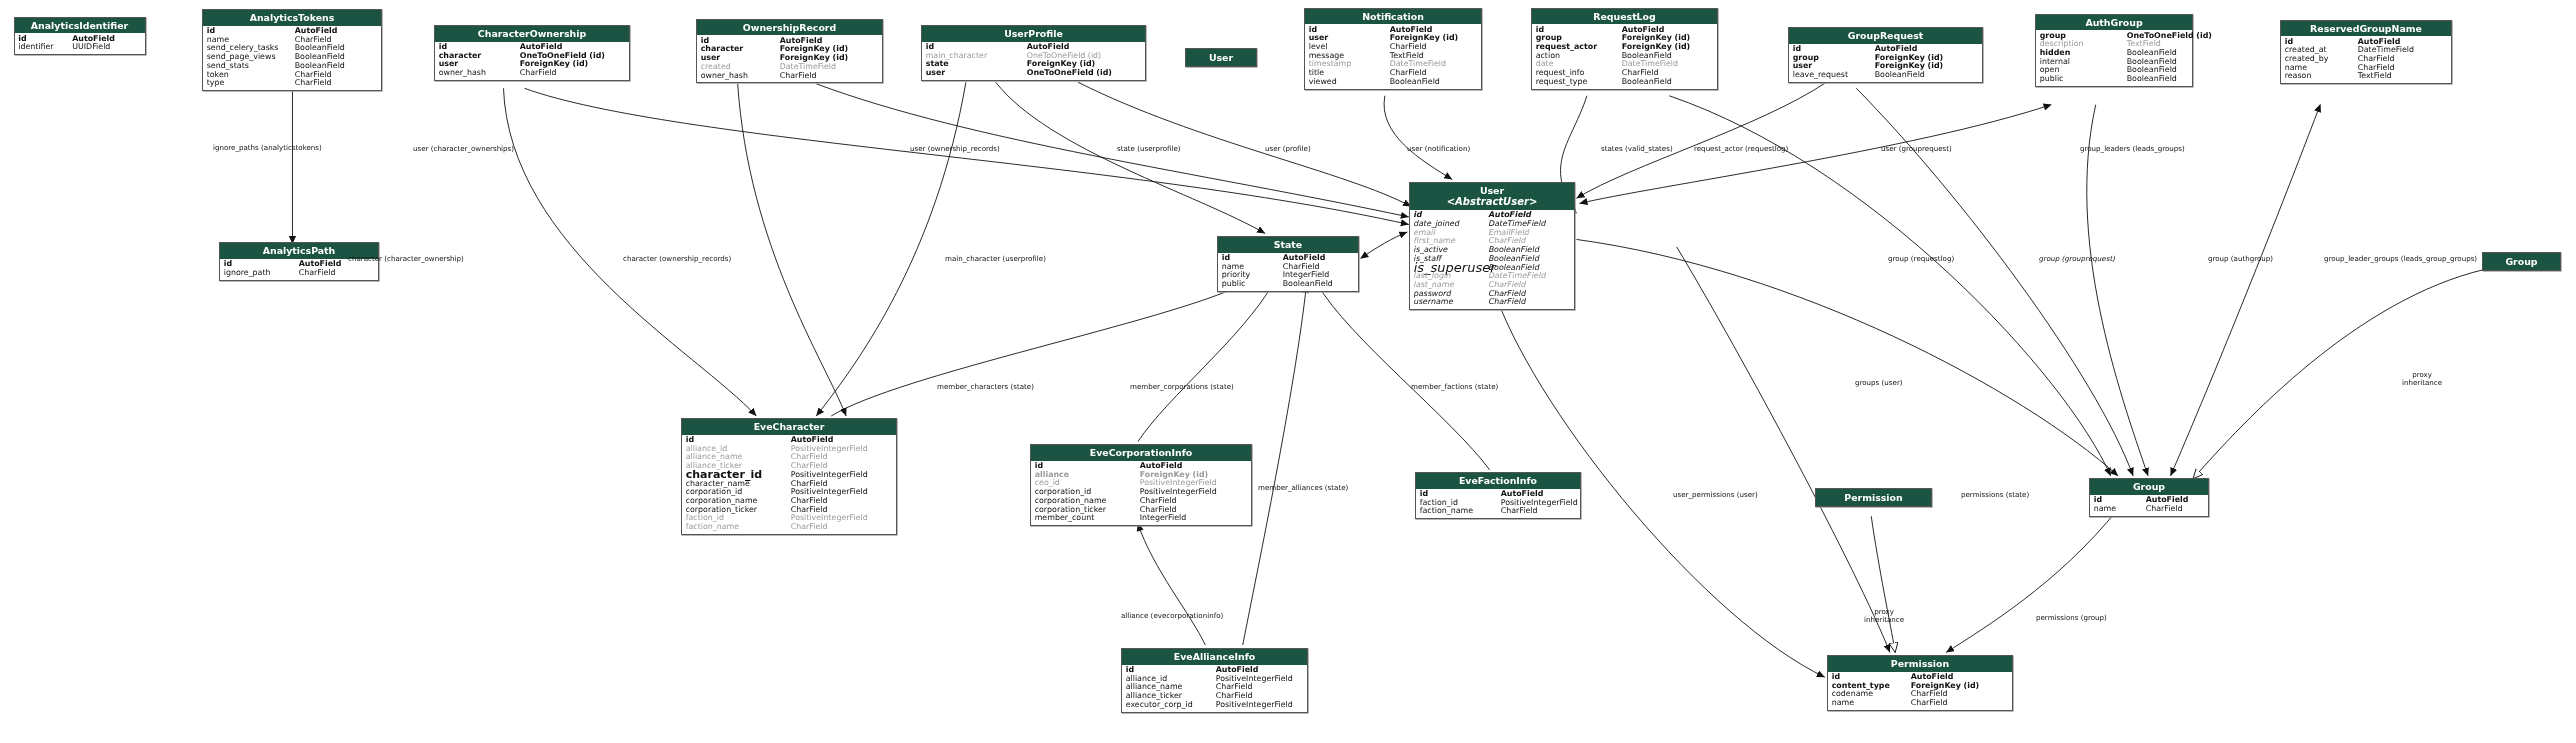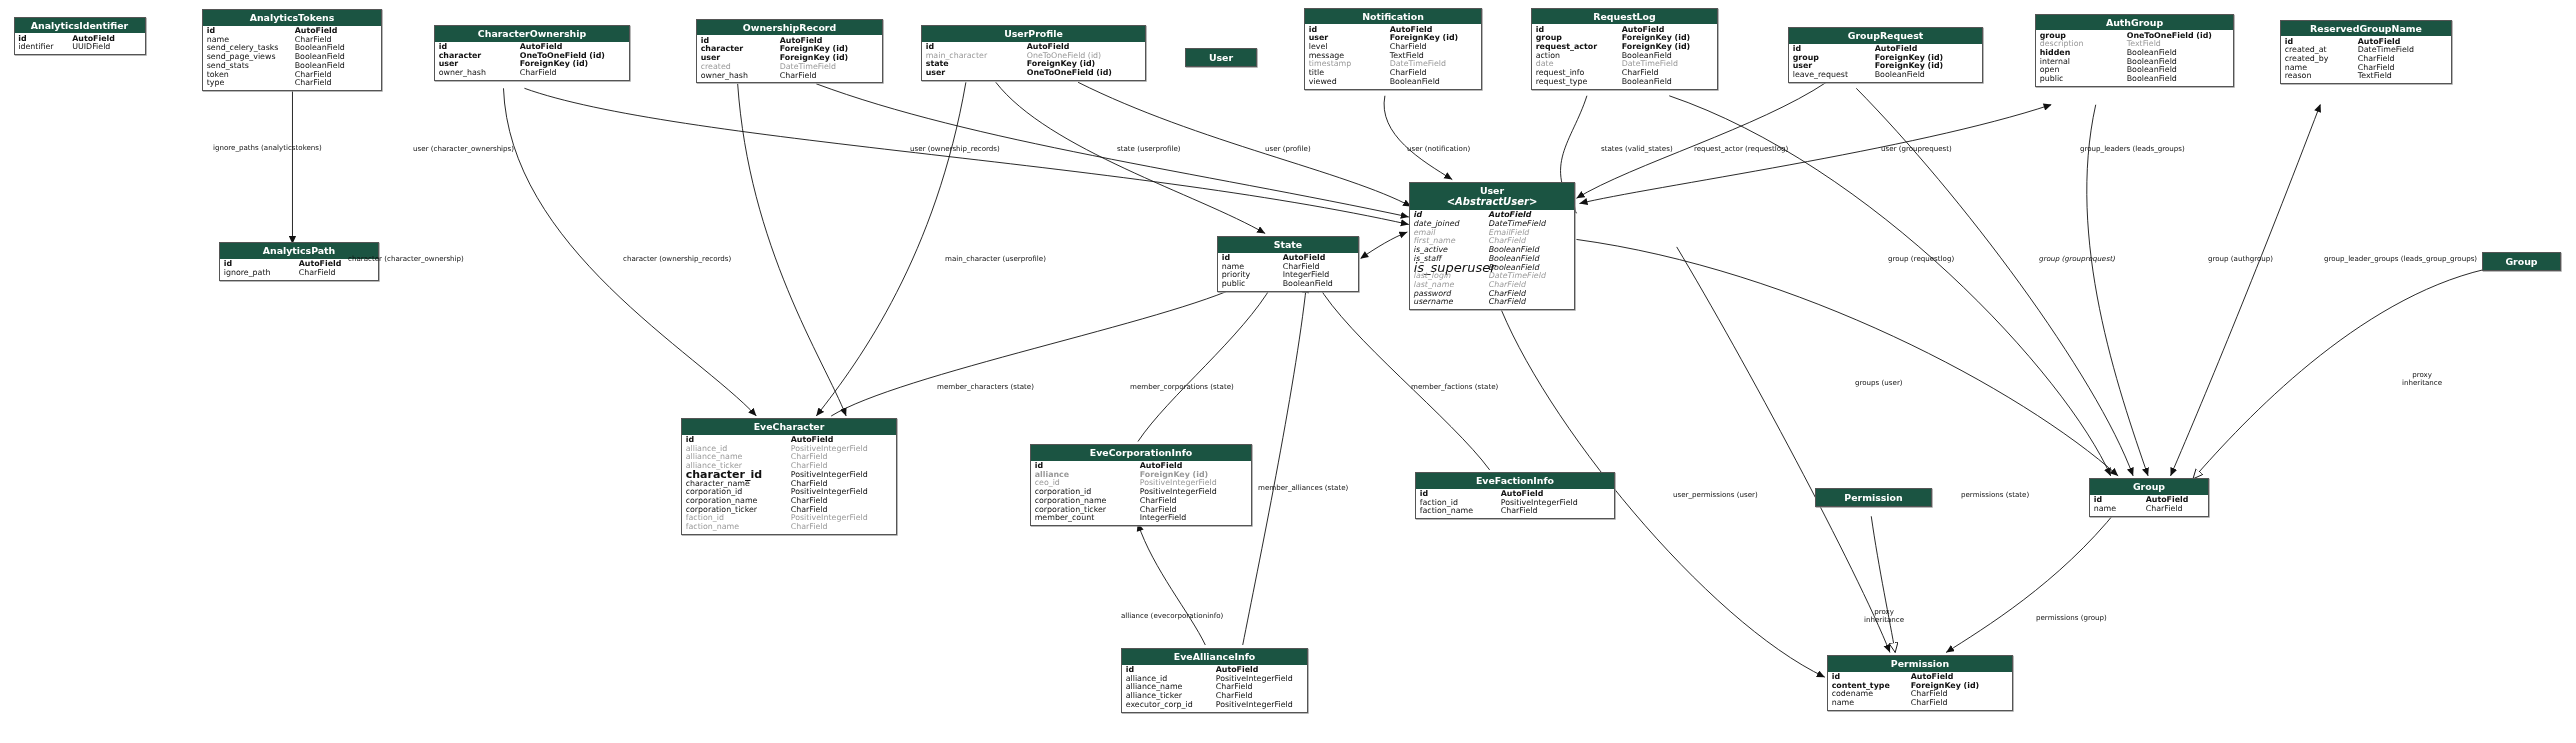--- a/index.html
+++ b/index.html
@@ -195,21 +195,21 @@
           <div class="fn" style="font-size: 7.9px; line-height: 8.7px; font-weight: bold; color: rgb(17, 17, 17); white-space: nowrap; font-style: normal;">id</div>
           <div class="ft" style="font-size: 7.9px; line-height: 8.7px; font-weight: bold; color: rgb(17, 17, 17); white-space: nowrap; font-style: normal; position: static;">AutoField</div>
           <div class="fn" style="font-size: 7.9px; line-height: 8.7px; font-weight: bold; color: rgb(17, 17, 17); white-space: nowrap; font-style: normal;">group</div>
           <div class="ft" style="font-size: 7.9px; line-height: 8.7px; font-weight: bold; color: rgb(17, 17, 17); white-space: nowrap; font-style: normal; position: static;">ForeignKey (id)</div>
           <div class="fn" style="font-size: 7.9px; line-height: 8.7px; font-weight: bold; color: rgb(17, 17, 17); white-space: nowrap; font-style: normal;">user</div>
           <div class="ft" style="font-size: 7.9px; line-height: 8.7px; font-weight: bold; color: rgb(17, 17, 17); white-space: nowrap; font-style: normal; position: static;">ForeignKey (id)</div>
           <div class="fn" style="font-size: 7.9px; line-height: 8.7px; font-weight: normal; color: rgb(17, 17, 17); white-space: nowrap; font-style: normal;">leave_request</div>
           <div class="ft" style="font-size: 7.9px; line-height: 8.7px; font-weight: normal; color: rgb(17, 17, 17); white-space: nowrap; font-style: normal; position: static;">BooleanField</div>
         </div>
       </div>
-      <div class="entity" style="left: 2035px; top: 13.5px; width: 199px;">
+      <div class="entity" style="left: 2035px; top: 13.5px; width: 158px;">
         <div class="ttl">AuthGroup</div>
         <div class="rows rowgrid" style="grid-template-columns: 87px 1fr;">
           <div class="fn" style="font-size: 7.9px; line-height: 8.7px; font-weight: bold; color: rgb(17, 17, 17); white-space: nowrap; font-style: normal;">group</div>
           <div class="ft" style="font-size: 7.9px; line-height: 8.7px; font-weight: bold; color: rgb(17, 17, 17); white-space: nowrap; font-style: normal; position: static;">OneToOneField (id)</div>
           <div class="fn" style="font-size: 7.9px; line-height: 8.7px; font-weight: normal; color: rgb(154, 154, 154); white-space: nowrap; font-style: normal;">description</div>
           <div class="ft" style="font-size: 7.9px; line-height: 8.7px; font-weight: normal; color: rgb(154, 154, 154); white-space: nowrap; font-style: normal; position: static;">TextField</div>
           <div class="fn" style="font-size: 7.9px; line-height: 8.7px; font-weight: bold; color: rgb(17, 17, 17); white-space: nowrap; font-style: normal;">hidden</div>
           <div class="ft" style="font-size: 7.9px; line-height: 8.7px; font-weight: normal; color: rgb(17, 17, 17); white-space: nowrap; font-style: normal; position: static;">BooleanField</div>
           <div class="fn" style="font-size: 7.9px; line-height: 8.7px; font-weight: normal; color: rgb(17, 17, 17); white-space: nowrap; font-style: normal;">internal</div>
           <div class="ft" style="font-size: 7.9px; line-height: 8.7px; font-weight: normal; color: rgb(17, 17, 17); white-space: nowrap; font-style: normal; position: static;">BooleanField</div>
@@ -316,21 +316,21 @@
           <div class="fn" style="font-size: 7.9px; line-height: 8.7px; font-weight: normal; color: rgb(17, 17, 17); white-space: nowrap; font-style: normal;">corporation_id</div>
           <div class="ft" style="font-size: 7.9px; line-height: 8.7px; font-weight: normal; color: rgb(17, 17, 17); white-space: nowrap; font-style: normal; position: static;">PositiveIntegerField</div>
           <div class="fn" style="font-size: 7.9px; line-height: 8.7px; font-weight: normal; color: rgb(17, 17, 17); white-space: nowrap; font-style: normal;">corporation_name</div>
           <div class="ft" style="font-size: 7.9px; line-height: 8.7px; font-weight: normal; color: rgb(17, 17, 17); white-space: nowrap; font-style: normal; position: static;">CharField</div>
           <div class="fn" style="font-size: 7.9px; line-height: 8.7px; font-weight: normal; color: rgb(17, 17, 17); white-space: nowrap; font-style: normal;">corporation_ticker</div>
           <div class="ft" style="font-size: 7.9px; line-height: 8.7px; font-weight: normal; color: rgb(17, 17, 17); white-space: nowrap; font-style: normal; position: static;">CharField</div>
           <div class="fn" style="font-size: 7.9px; line-height: 8.7px; font-weight: normal; color: rgb(17, 17, 17); white-space: nowrap; font-style: normal;">member_count</div>
           <div class="ft" style="font-size: 7.9px; line-height: 8.7px; font-weight: normal; color: rgb(17, 17, 17); white-space: nowrap; font-style: normal; position: static;">IntegerField</div>
         </div>
       </div>
-      <div class="entity" style="left: 1415px; top: 472px; width: 200px;">
+      <div class="entity" style="left: 1415px; top: 472px; width: 166px;">
         <div class="ttl">EveFactionInfo</div>
         <div class="rows rowgrid" style="grid-template-columns: 81px 1fr;">
           <div class="fn" style="font-size: 7.9px; line-height: 8.7px; font-weight: bold; color: rgb(17, 17, 17); white-space: nowrap; font-style: normal;">id</div>
           <div class="ft" style="font-size: 7.9px; line-height: 8.7px; font-weight: bold; color: rgb(17, 17, 17); white-space: nowrap; font-style: normal; position: static;">AutoField</div>
           <div class="fn" style="font-size: 7.9px; line-height: 8.7px; font-weight: normal; color: rgb(17, 17, 17); white-space: nowrap; font-style: normal;">faction_id</div>
           <div class="ft" style="font-size: 7.9px; line-height: 8.7px; font-weight: normal; color: rgb(17, 17, 17); white-space: nowrap; font-style: normal; position: static;">PositiveIntegerField</div>
           <div class="fn" style="font-size: 7.9px; line-height: 8.7px; font-weight: normal; color: rgb(17, 17, 17); white-space: nowrap; font-style: normal;">faction_name</div>
           <div class="ft" style="font-size: 7.9px; line-height: 8.7px; font-weight: normal; color: rgb(17, 17, 17); white-space: nowrap; font-style: normal; position: static;">CharField</div>
         </div>
       </div>

